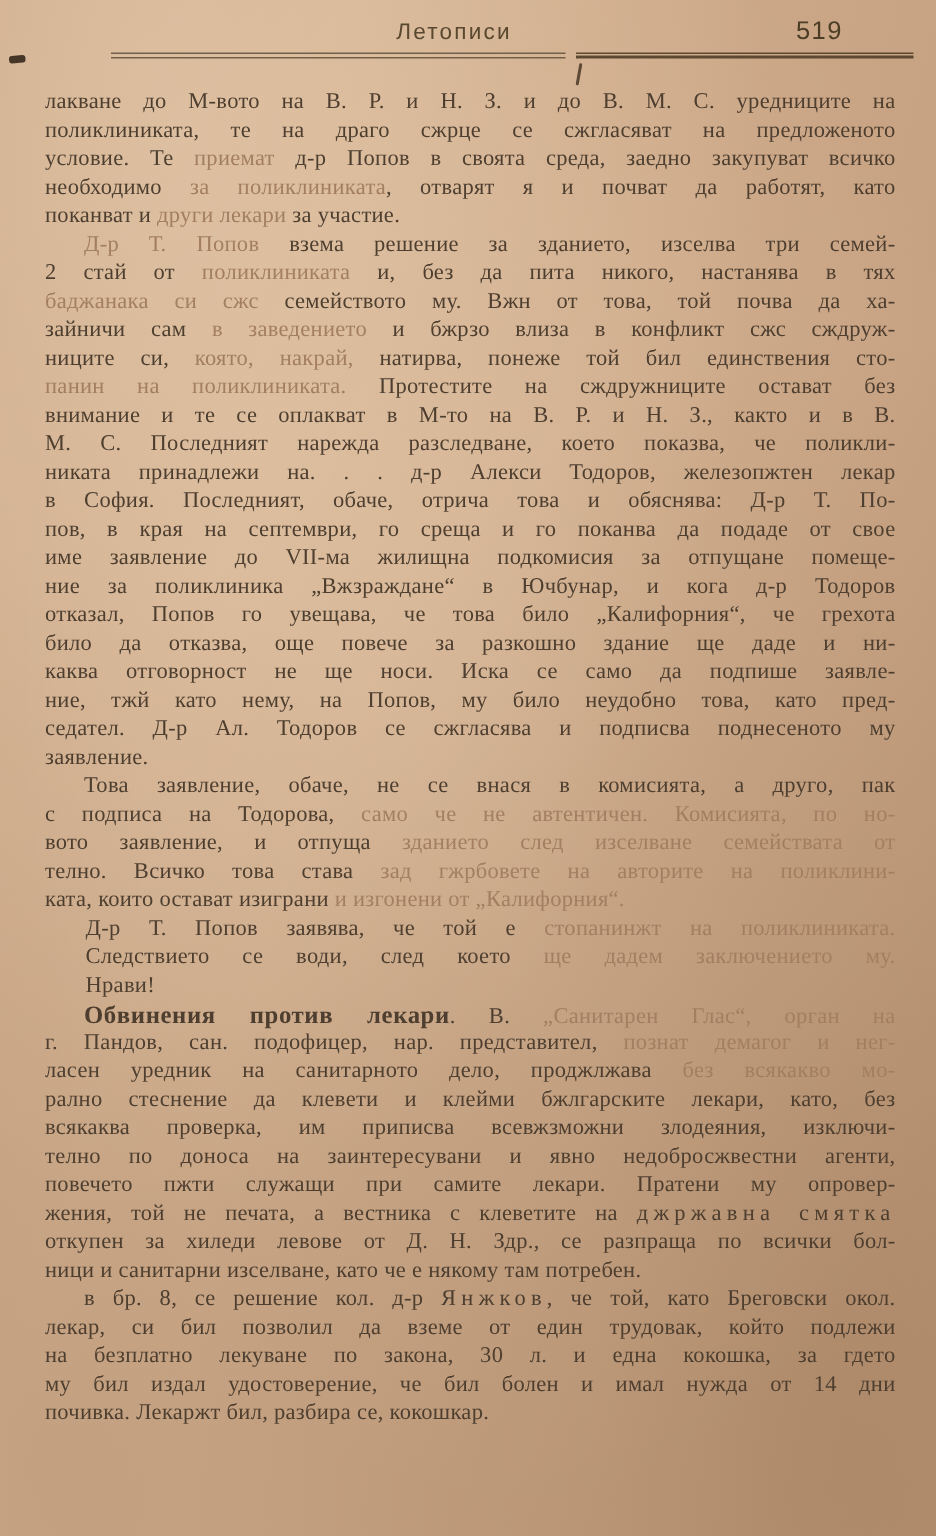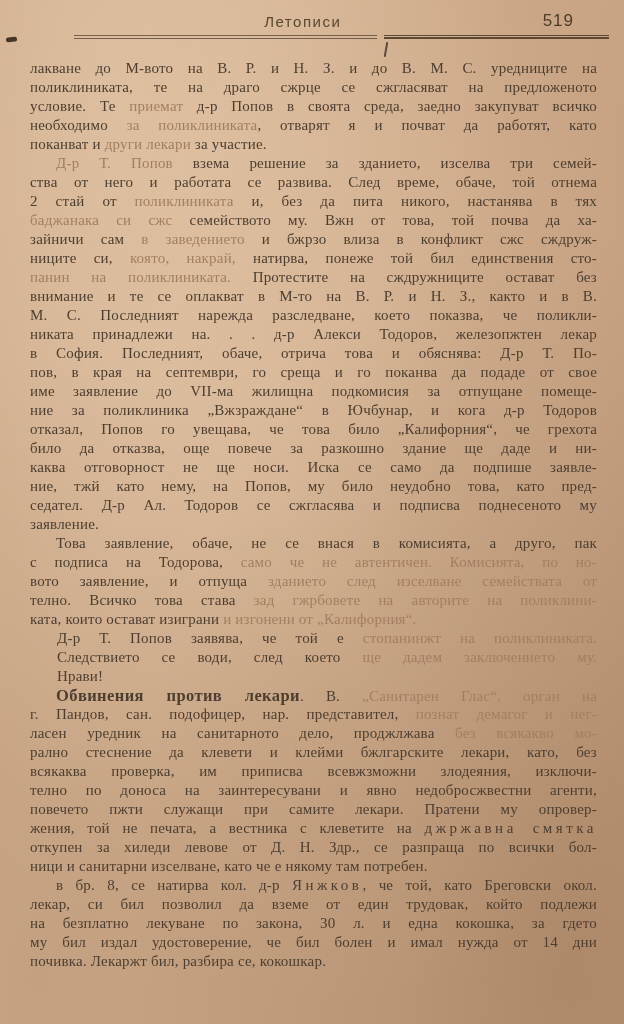--- a/index.html
+++ b/index.html
@@ -15,21 +15,21 @@
       radial-gradient(ellipse at 5% 95%, rgba(95,65,35,.12), transparent 45%),
       radial-gradient(ellipse at 55% 45%, rgba(255,236,206,.14), transparent 70%),
       linear-gradient(104deg,#cba787 0%,#d1ae8e 28%,#cca888 55%,#c6a181 80%,#c19b7b 100%);
   }
   .header-title{
     position:absolute;top:13px;left:50%;
     transform:translateX(-62%);
     font-size:15px;letter-spacing:1.5px;color:#59482f;
   }
   .page-number{
-    position:absolute;top:11px;right:50px;
+    position:absolute;top:11px;right:62px;
     font-size:17px;letter-spacing:1px;color:#4c3d26;
   }
   .rule{
     position:absolute;top:35px;left:74px;right:15px;
     display:flex;gap:7px;height:4px;
   }
   .rule .seg{
     height:100%;box-sizing:border-box;
     border-top:1px solid #6d573d;border-bottom:1px solid #6d573d;
   }
@@ -76,21 +76,20 @@
   <div class="body" id="body-text">
       <div class="para">
         <div class="line">лакване до М-вото на В. Р. и Н. З. и до В. М. С. уредниците на</div>
         <div class="line">поликлиниката, те на драго сжрце се сжгласяват на предложеното</div>
         <div class="line"><span>условие. Те </span><span class="f">приемат</span><span> д-р Попов в своята среда, заедно закупуват всичко</span></div>
         <div class="line"><span>необходимо </span><span class="f">за поликлиниката</span><span>, отварят я и почват да работят, като</span></div>
         <div class="line last"><span>поканват и </span><span class="f">други лекари</span><span> за участие.</span></div>
       </div>
       <div class="para indent">
         <div class="line"><span class="f">Д-р Т. Попов</span><span> взема решение за зданието, изселва три семей-</span></div>
-        <div class="line">ства от него и работата се развива. След време, обаче, той отнема</div>
         <div class="line"><span>2 стай от </span><span class="f">поликлиниката</span><span> и, без да пита никого, настанява в тях</span></div>
         <div class="line"><span class="f">баджанака си сжс</span><span> семейството му. Вжн от това, той почва да ха-</span></div>
         <div class="line"><span>зайничи сам </span><span class="f">в заведението</span><span> и бжрзо влиза в конфликт сжс сждруж-</span></div>
         <div class="line"><span>ниците си, </span><span class="f">която, накрай,</span><span> натирва, понеже той бил единствения сто-</span></div>
         <div class="line"><span class="f">панин на поликлиниката.</span><span> Протестите на сждружниците остават без</span></div>
         <div class="line">внимание и те се оплакват в М-то на В. Р. и Н. З., както и в В.</div>
         <div class="line">М. С. Последният нарежда разследване, което показва, че поликли-</div>
         <div class="line">никата принадлежи на. . . д-р Алекси Тодоров, железопжтен лекар</div>
         <div class="line">в София. Последният, обаче, отрича това и обяснява: Д-р Т. По-</div>
         <div class="line">пов, в края на септември, го среща и го поканва да подаде от свое</div>
@@ -121,20 +120,20 @@
         <div class="line"><span>ласен уредник на санитарното дело, проджлжава </span><span class="f">без всякакво мо-</span></div>
         <div class="line">рално стеснение да клевети и клейми бжлгарските лекари, като, без</div>
         <div class="line">всякаква проверка, им приписва всевжзможни злодеяния, изключи-</div>
         <div class="line">телно по доноса на заинтересувани и явно недобросжвестни агенти,</div>
         <div class="line">повечето пжти служащи при самите лекари. Пратени му опровер-</div>
         <div class="line"><span>жения, той не печата, а вестника с клеветите на </span><span class="sp">джржавна смятка</span></div>
         <div class="line">откупен за хиледи левове от Д. Н. Здр., се разпраща по всички бол-</div>
         <div class="line last">ници и санитарни изселване, като че е някому там потребен.</div>
       </div>
       <div class="para indent">
-        <div class="line"><span>в бр. 8, се натирва кол. д-р </span><span class="sp">Янжков</span><span>, че той, като Бреговски окол.</span></div>
+        <div class="line"><span>в бр. 8, се решение кол. д-р </span><span class="sp">Янжков</span><span>, че той, като Бреговски окол.</span></div>
         <div class="line">лекар, си бил позволил да вземе от един трудовак, който подлежи</div>
         <div class="line">на безплатно лекуване по закона, 30 л. и една кокошка, за гдето</div>
         <div class="line">му бил издал удостоверение, че бил болен и имал нужда от 14 дни</div>
         <div class="line last">почивка. Лекаржт бил, разбира се, кокошкар.</div>
       </div>
     </div>
 </div>
 
 </body></html>

